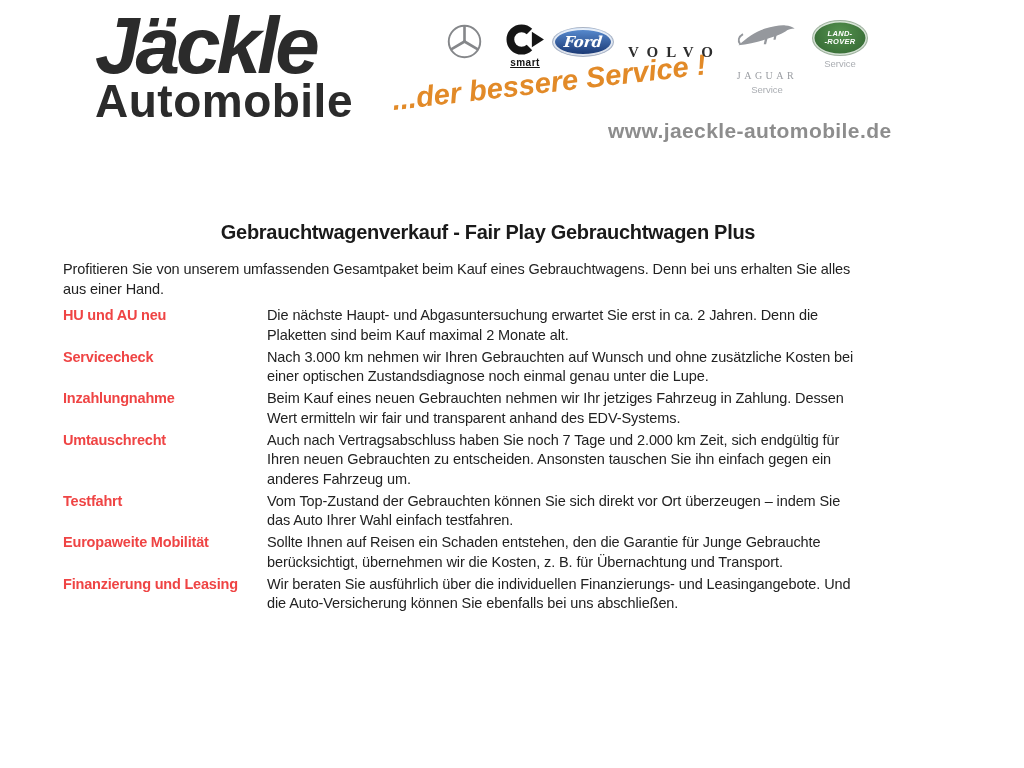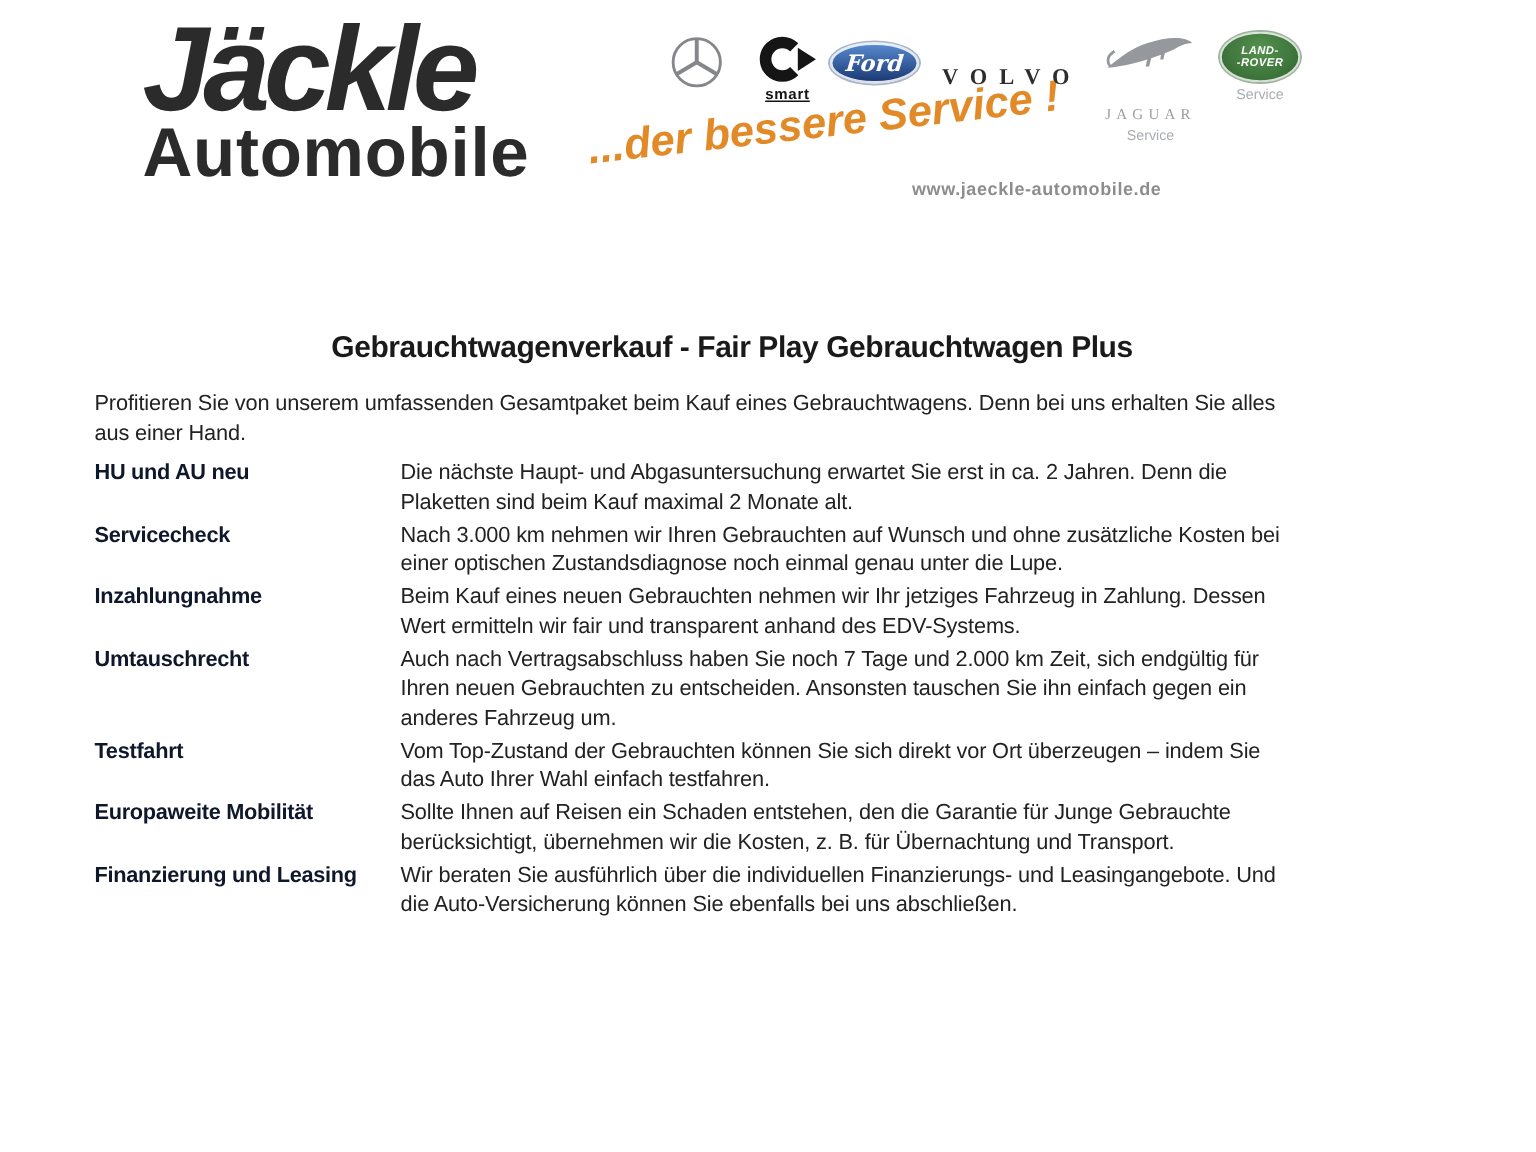--- a/index.html
+++ b/index.html
@@ -8,21 +8,21 @@
 
   
   .logo-block{position:absolute;left:95px;top:8px;}
   .logo-line1{font-size:80px;font-weight:bold;font-style:italic;letter-spacing:-4px;
               color:#2b2b2b;line-height:0.95;}
   .logo-line2{font-size:46px;font-weight:bold;letter-spacing:0.5px;color:#2b2b2b;
               margin-top:-6px;line-height:1;}
   .tagline{position:absolute;left:394px;top:84px;transform:rotate(-6.5deg);
            transform-origin:left bottom;color:#e28a28;font-size:29px;font-weight:bold;
            font-style:italic;white-space:nowrap;}
-  .website{position:absolute;left:608px;top:119px;color:#8d8d8d;font-size:12px;
+  .website{position:absolute;left:608px;top:119px;color:#8d8d8d;font-size:21px;
            font-weight:bold;letter-spacing:0.4px;white-space:nowrap;}
 
   
   .brand{position:absolute;text-align:center;}
   .brand-sub{font-size:9.5px;color:#aaadb2;margin-top:3px;}
   .mercedes{left:447px;top:24px;}
   .smart{left:504px;top:24px;width:42px;}
   .smart-label{font-size:10px;font-weight:bold;color:#141414;letter-spacing:0.5px;
                line-height:1;margin-top:-1px;text-decoration:underline;}
   .ford{left:553px;top:28px;}
@@ -47,21 +47,21 @@
            line-height:8px;letter-spacing:0.3px;text-align:right;}
 
   
   .doc-title{position:absolute;left:0;top:221px;width:976px;text-align:center;
              font-size:20px;font-weight:bold;letter-spacing:-0.3px;color:#1a1a1a;}
   .intro{position:absolute;left:63px;top:260px;width:795px;font-size:14.5px;
          line-height:19.5px;color:#222222;letter-spacing:-0.1px;}
   .benefits{position:absolute;left:63px;top:306px;width:850px;}
   .benefit-row{display:flex;margin-bottom:2.5px;}
   .benefit-term{width:204px;flex:0 0 204px;font-weight:bold;font-size:14.5px;
-                line-height:19.5px;color:#0f172a;letter-spacing:-0.2px;}
+                line-height:19.5px;color:#ef4444;letter-spacing:-0.2px;}
   .benefit-desc{width:590px;font-size:14.5px;line-height:19.5px;color:#222222;
                 letter-spacing:-0.1px;}
 </style>
 </head>
 <body>
 
 <div class="page">
 
   <div class="logo-block">
     <div class="logo-line1">Jäckle</div>

